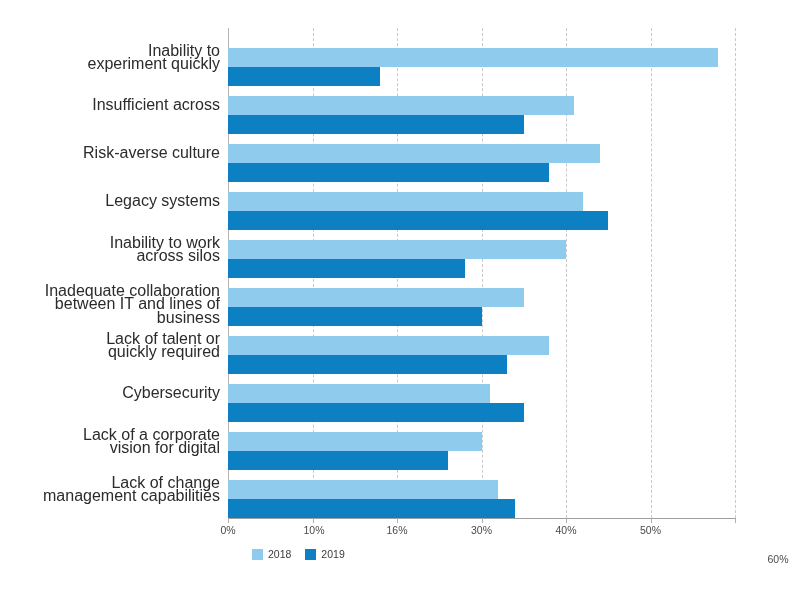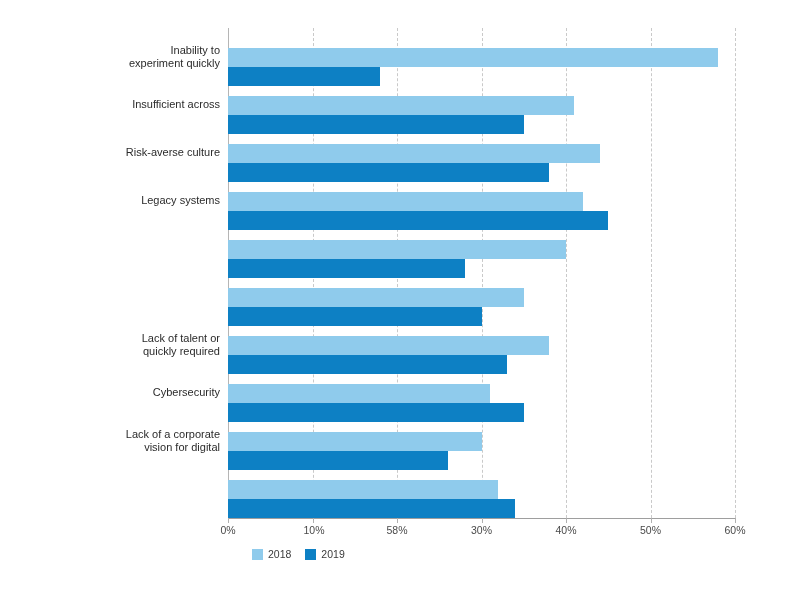--- a/index.html
+++ b/index.html
@@ -67,21 +67,21 @@
   }
   .bar.series-2018 { top: 10px; }
   .bar.series-2019 { top: 29px; }
 
   
   .cat-label {
     position: absolute;
     right: 0;
     width: 210px;
     text-align: right;
-    font-size: 11px;
+    font-size: 16px;
     line-height: 13.5px;
     color: #2b2b2b;
     white-space: pre-line;
   }
   #cat-labels {
     position: absolute;
     left: 8px;
     top: 28px;
     width: 212px;
     height: 490px;
@@ -134,25 +134,31 @@
 <body>
 
 <div id="chart-root">
 
   <div id="cat-labels">
       <div class="cat-label" style="top: 15.5px;">Inability to
 experiment quickly</div>
       <div class="cat-label" style="top: 70.25px;">Insufficient across</div>
       <div class="cat-label" style="top: 166.25px;">Legacy systems</div>
       <div class="cat-label" style="top: 118.25px;">Risk-averse culture</div>
+      <div class="cat-label" style="top: 207.5px;">Inability to work
+across silos</div>
+      <div class="cat-label" style="top: 255.5px;">Inadequate collaboration
+between IT and lines of business</div>
       <div class="cat-label" style="top: 303.5px;">Lack of talent or
 quickly required</div>
       <div class="cat-label" style="top: 399.5px;">Lack of a corporate
 vision for digital</div>
       <div class="cat-label" style="top: 358.25px;">Cybersecurity</div>
+      <div class="cat-label" style="top: 447.5px;">Lack of change
+management capabilities</div>
     </div>
 
   <div id="plot-area">
       <div class="gridline axis-zero" style="left: 0px;"></div>
       <div class="gridline" style="left: 84.5px;"></div>
       <div class="gridline" style="left: 169px;"></div>
       <div class="gridline" style="left: 253.5px;"></div>
       <div class="gridline" style="left: 338px;"></div>
       <div class="gridline" style="left: 422.5px;"></div>
       <div class="gridline" style="left: 507px;"></div>
@@ -196,25 +202,25 @@
         <div class="bar series-2018" title="32%" style="width: 270.4px; background: rgb(143, 203, 236);"></div>
         <div class="bar series-2019" title="34%" style="width: 287.3px; background: rgb(13, 128, 196);"></div>
       </div>
     </div>
 
   <div id="axis-line"></div>
 
   <div id="x-labels">
       <div class="x-label" style="left: 228px;">0%</div>
       <div class="x-label" style="left: 314px;">10%</div>
-      <div class="x-label" style="left: 397px;">58%</div>
+      <div class="x-label" style="left: 397px;">16%</div>
       <div class="x-label" style="left: 481.5px;">30%</div>
       <div class="x-label" style="left: 566px;">40%</div>
       <div class="x-label" style="left: 650.5px;">50%</div>
-      <div class="x-label" style="left: 735px;">60%</div>
+      <div class="x-label" style="left: 778px; margin-top: 29px;">60%</div>
     </div>
 
   <div id="legend">
       <div class="legend-item">
         <span class="legend-swatch" style="background: rgb(143, 203, 236);"></span>
         <span class="legend-label">2018</span>
       </div>
       <div class="legend-item">
         <span class="legend-swatch" style="background: rgb(13, 128, 196);"></span>
         <span class="legend-label">2019</span>

